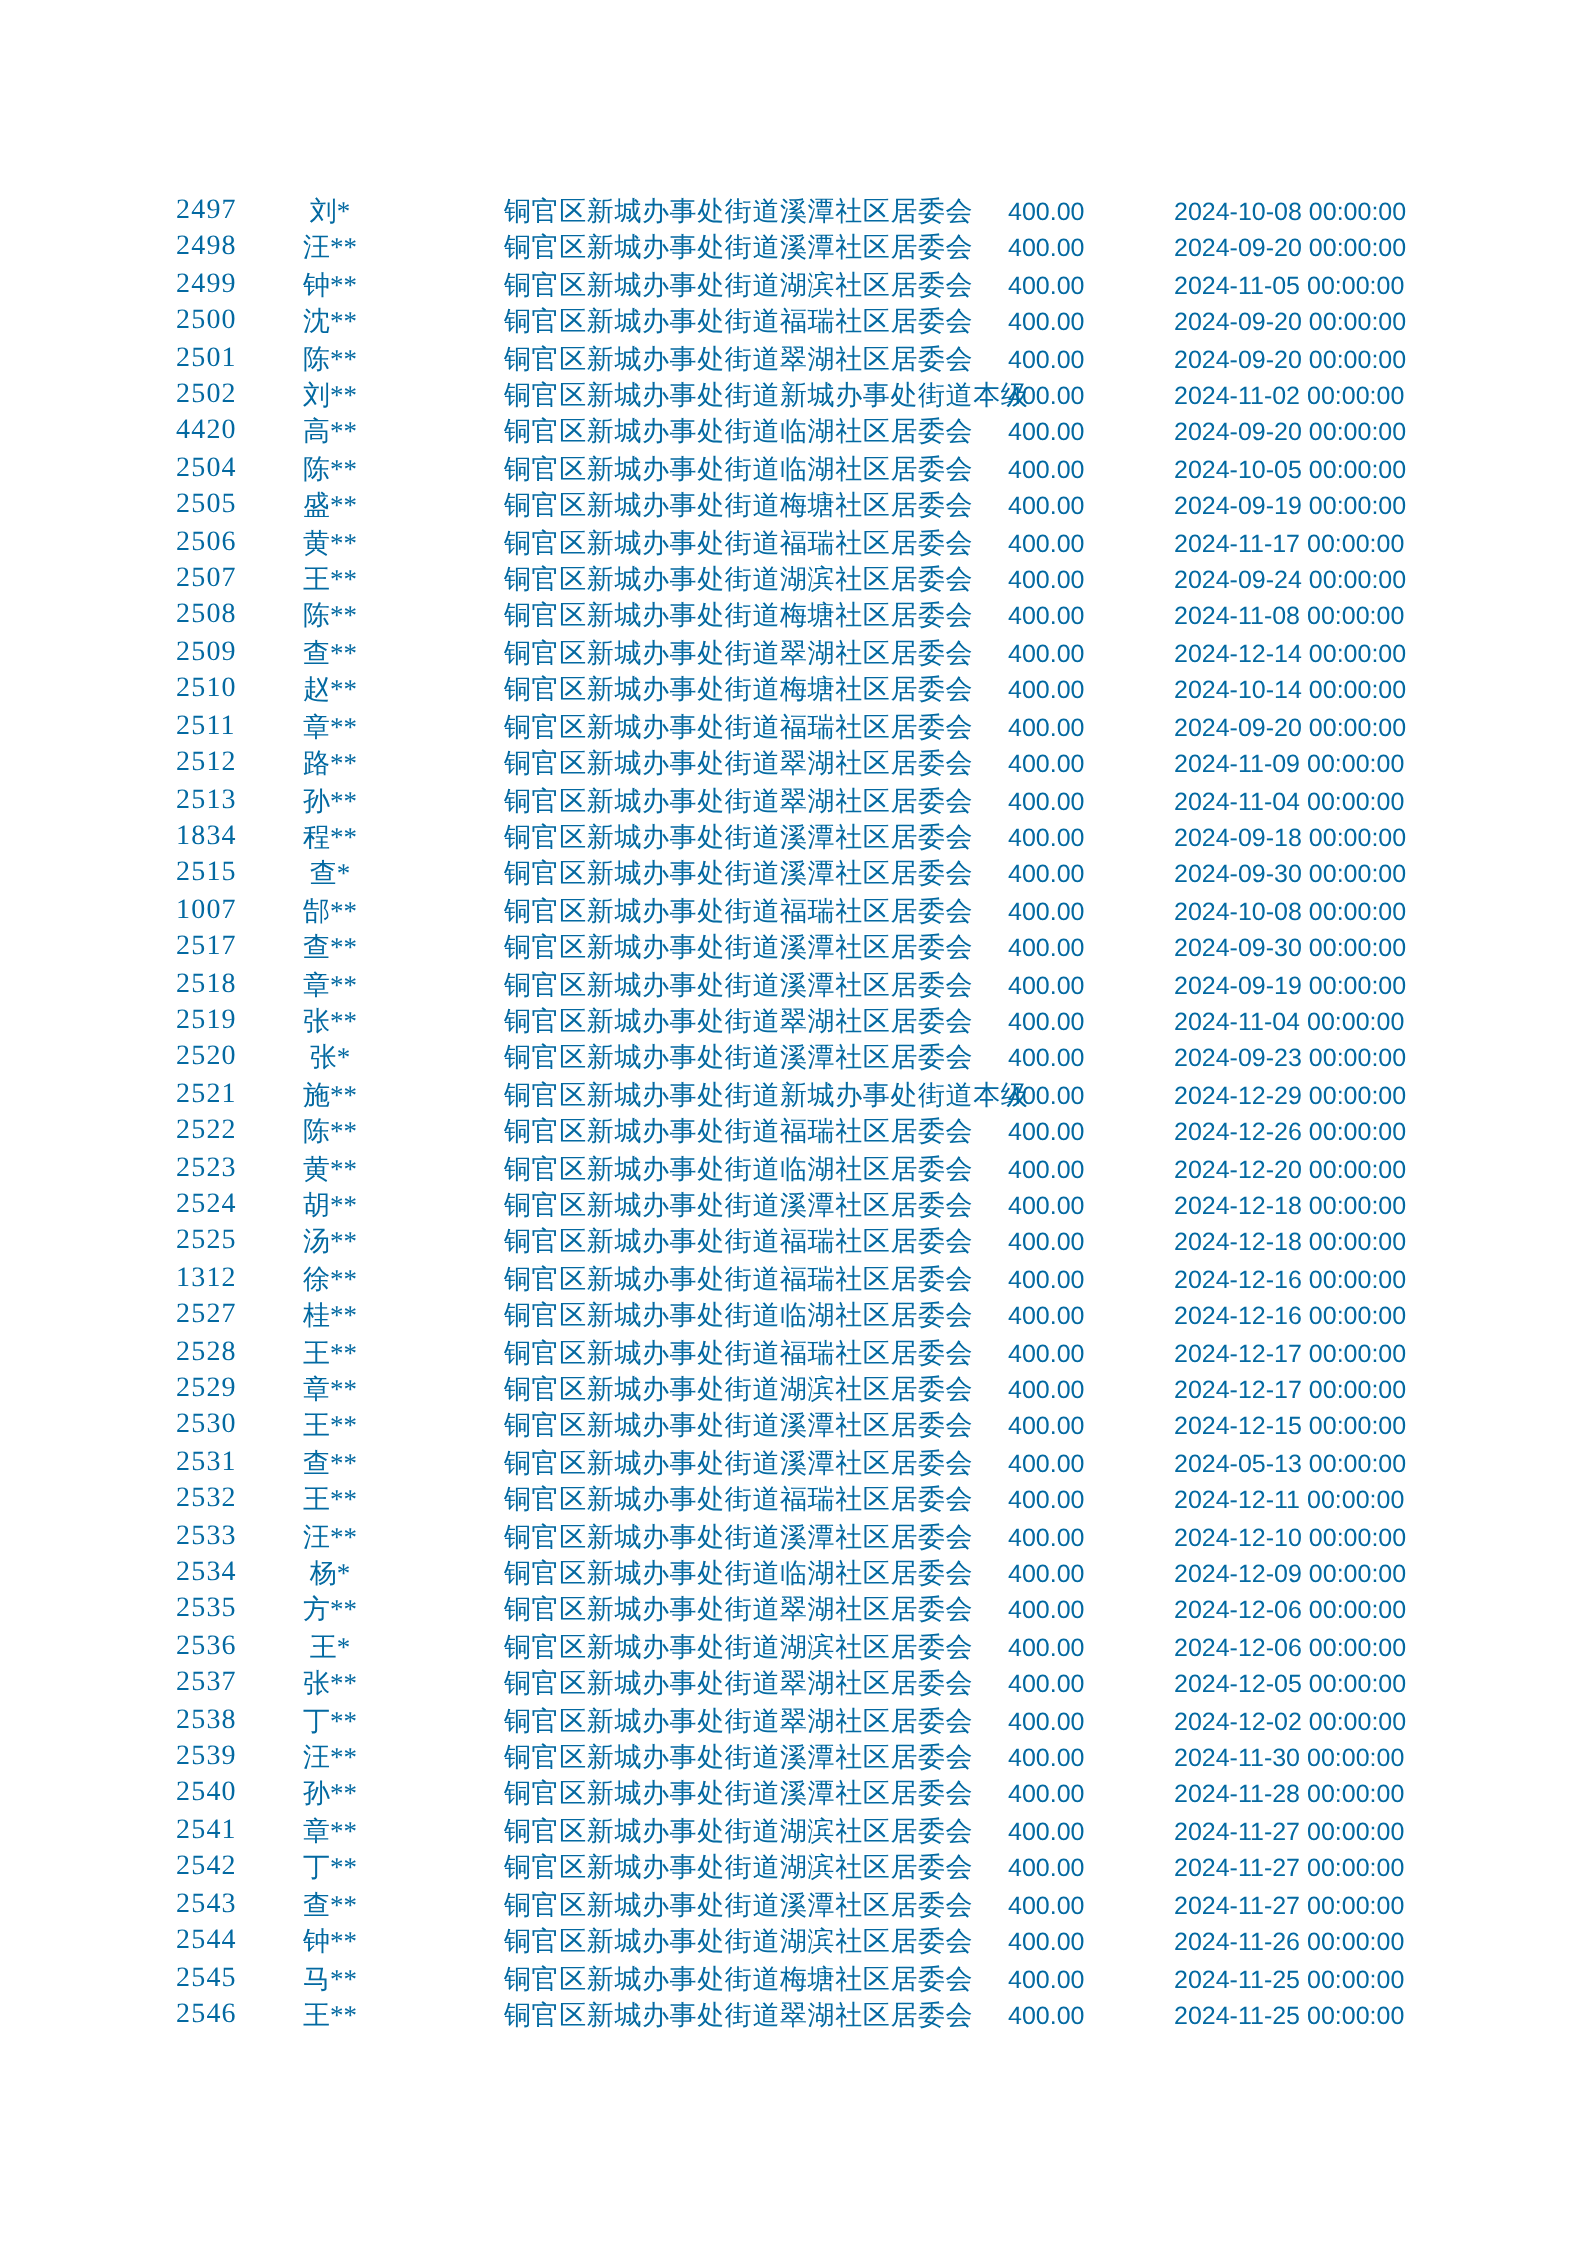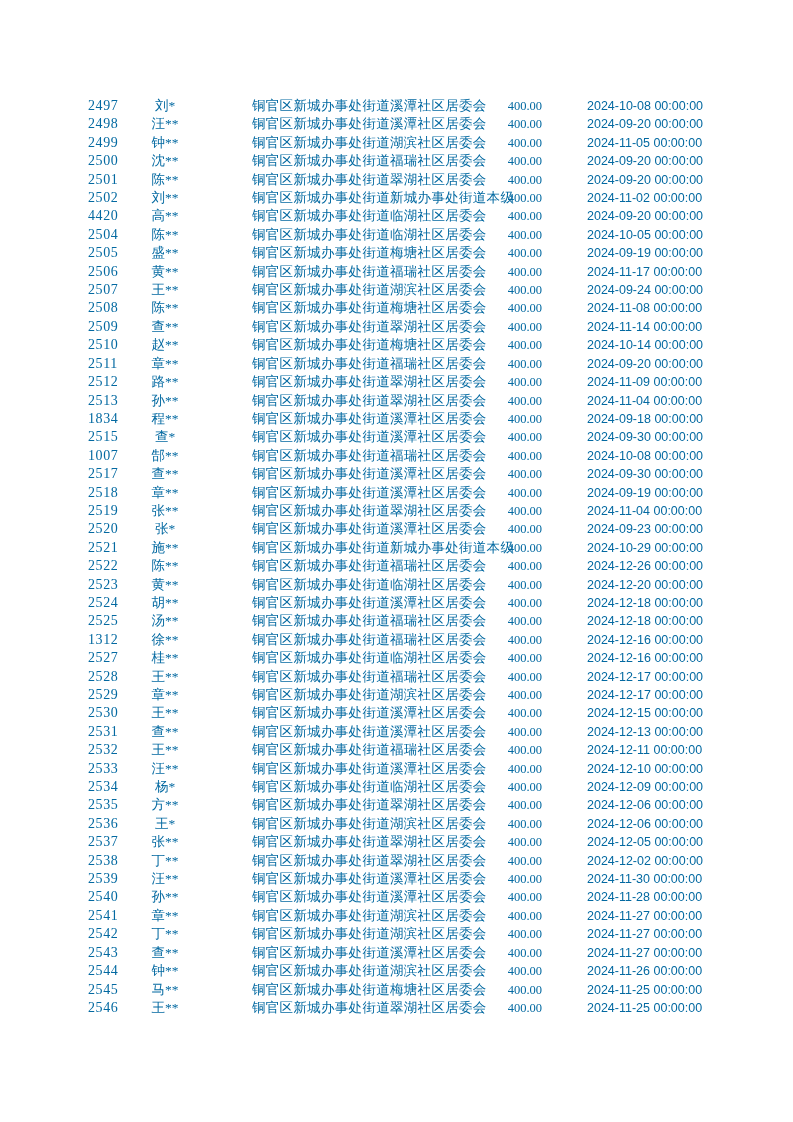--- a/index.html
+++ b/index.html
@@ -52,21 +52,21 @@
     left: 205px;
     font-family: "Liberation Serif", serif;
     font-size: 13.5px;
     letter-spacing: 0.3px;
     margin-left: 47px;
   }
   .c-amount {
     left: 504px;
     width: 38px;
     text-align: right;
-    font-family: Liberation Serif, serif;
+    font-family: Liberation Sans, sans-serif;
     font-size: 12.5px;
   }
   .c-date {
     left: 587px;
     width: 120px;
     font-family: Liberation Sans, sans-serif;
     font-size: 12.5px;
   }
 </style>
 </head>
@@ -168,21 +168,21 @@
     <span class="c-org">铜官区新城办事处街道梅塘社区居委会</span>
     <span class="c-amount">400.00</span>
     <span class="c-date">2024-11-08 00:00:00</span>
   </div>
 
   <div class="row">
     <span class="c-seq">2509</span>
     <span class="c-name">查**</span>
     <span class="c-org">铜官区新城办事处街道翠湖社区居委会</span>
     <span class="c-amount">400.00</span>
-    <span class="c-date">2024-11-14 00:00:00</span>
+    <span class="c-date">2024-12-14 00:00:00</span>
   </div>
 
   <div class="row">
     <span class="c-seq">2510</span>
     <span class="c-name">赵**</span>
     <span class="c-org">铜官区新城办事处街道梅塘社区居委会</span>
     <span class="c-amount">400.00</span>
     <span class="c-date">2024-10-14 00:00:00</span>
   </div>
 
@@ -264,21 +264,21 @@
     <span class="c-org">铜官区新城办事处街道溪潭社区居委会</span>
     <span class="c-amount">400.00</span>
     <span class="c-date">2024-09-23 00:00:00</span>
   </div>
 
   <div class="row">
     <span class="c-seq">2521</span>
     <span class="c-name">施**</span>
     <span class="c-org">铜官区新城办事处街道新城办事处街道本级</span>
     <span class="c-amount">400.00</span>
-    <span class="c-date">2024-10-29 00:00:00</span>
+    <span class="c-date">2024-12-29 00:00:00</span>
   </div>
 
   <div class="row">
     <span class="c-seq">2522</span>
     <span class="c-name">陈**</span>
     <span class="c-org">铜官区新城办事处街道福瑞社区居委会</span>
     <span class="c-amount">400.00</span>
     <span class="c-date">2024-12-26 00:00:00</span>
   </div>
 
@@ -344,21 +344,21 @@
     <span class="c-org">铜官区新城办事处街道溪潭社区居委会</span>
     <span class="c-amount">400.00</span>
     <span class="c-date">2024-12-15 00:00:00</span>
   </div>
 
   <div class="row">
     <span class="c-seq">2531</span>
     <span class="c-name">查**</span>
     <span class="c-org">铜官区新城办事处街道溪潭社区居委会</span>
     <span class="c-amount">400.00</span>
-    <span class="c-date">2024-12-13 00:00:00</span>
+    <span class="c-date">2024-05-13 00:00:00</span>
   </div>
 
   <div class="row">
     <span class="c-seq">2532</span>
     <span class="c-name">王**</span>
     <span class="c-org">铜官区新城办事处街道福瑞社区居委会</span>
     <span class="c-amount">400.00</span>
     <span class="c-date">2024-12-11 00:00:00</span>
   </div>
 

